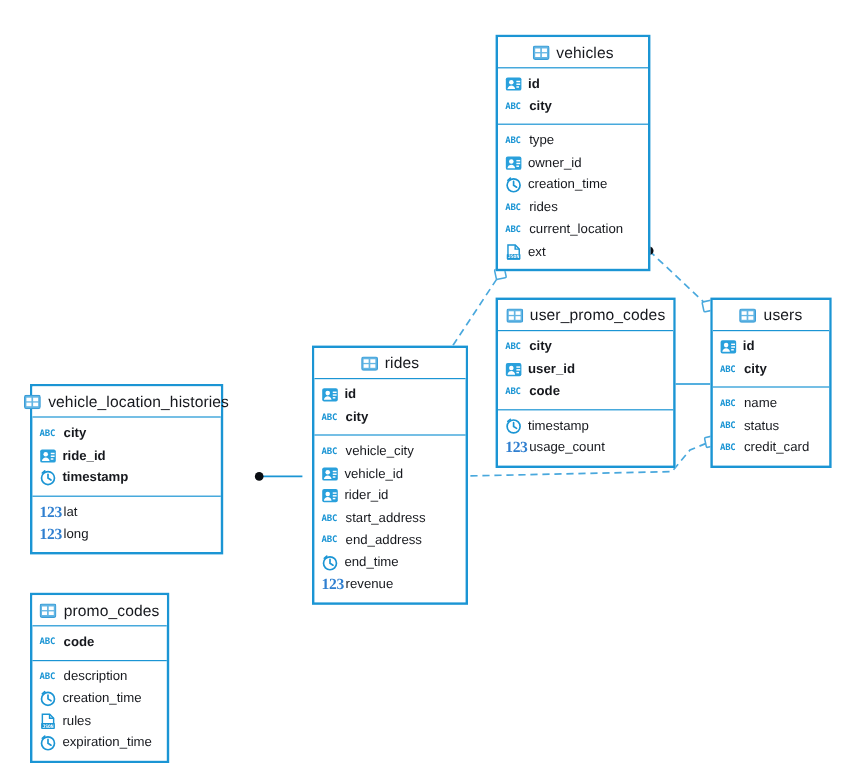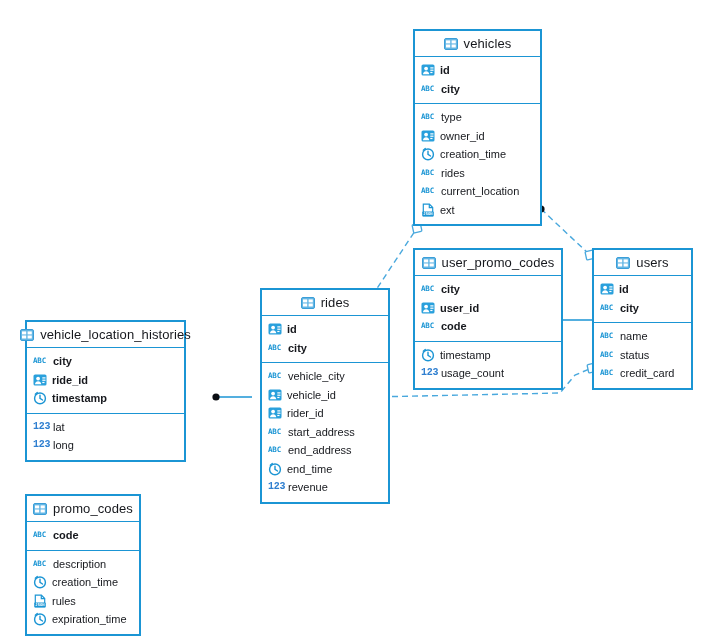--- a/index.html
+++ b/index.html
@@ -52,22 +52,22 @@
   
   .ic-field{width:14px;height:14px;}
   .ic-abc{
     width:15px;height:12px;
     font-family:"DejaVu Sans Mono","Liberation Mono",monospace;
     font-size:7.5px;font-weight:bold;color:#1b95d4;
     line-height:12px;letter-spacing:-0.2px;
   }
   .ic-123{
     width:15px;height:12px;
-    font-family:Liberation Mono, monospace;
-    font-size:10px;font-weight:bold;color:#2f7fd0;
+    font-family:Liberation Serif, serif;
+    font-size:13px;font-weight:bold;color:#2f7fd0;
     line-height:12px;letter-spacing:-0.3px;
   }
 
   .edge-line{stroke:#1b95d4;stroke-width:1.4;fill:none;}
   .edge-dash{stroke:#49a8dd;stroke-width:1.4;fill:none;stroke-dasharray:6 4;}
   .edge-dot{fill:#0a0d12;}
   .edge-sq{fill:#ffffff;stroke:#49a8dd;stroke-width:1.3;}
 </style>
 </head>
 <body>

